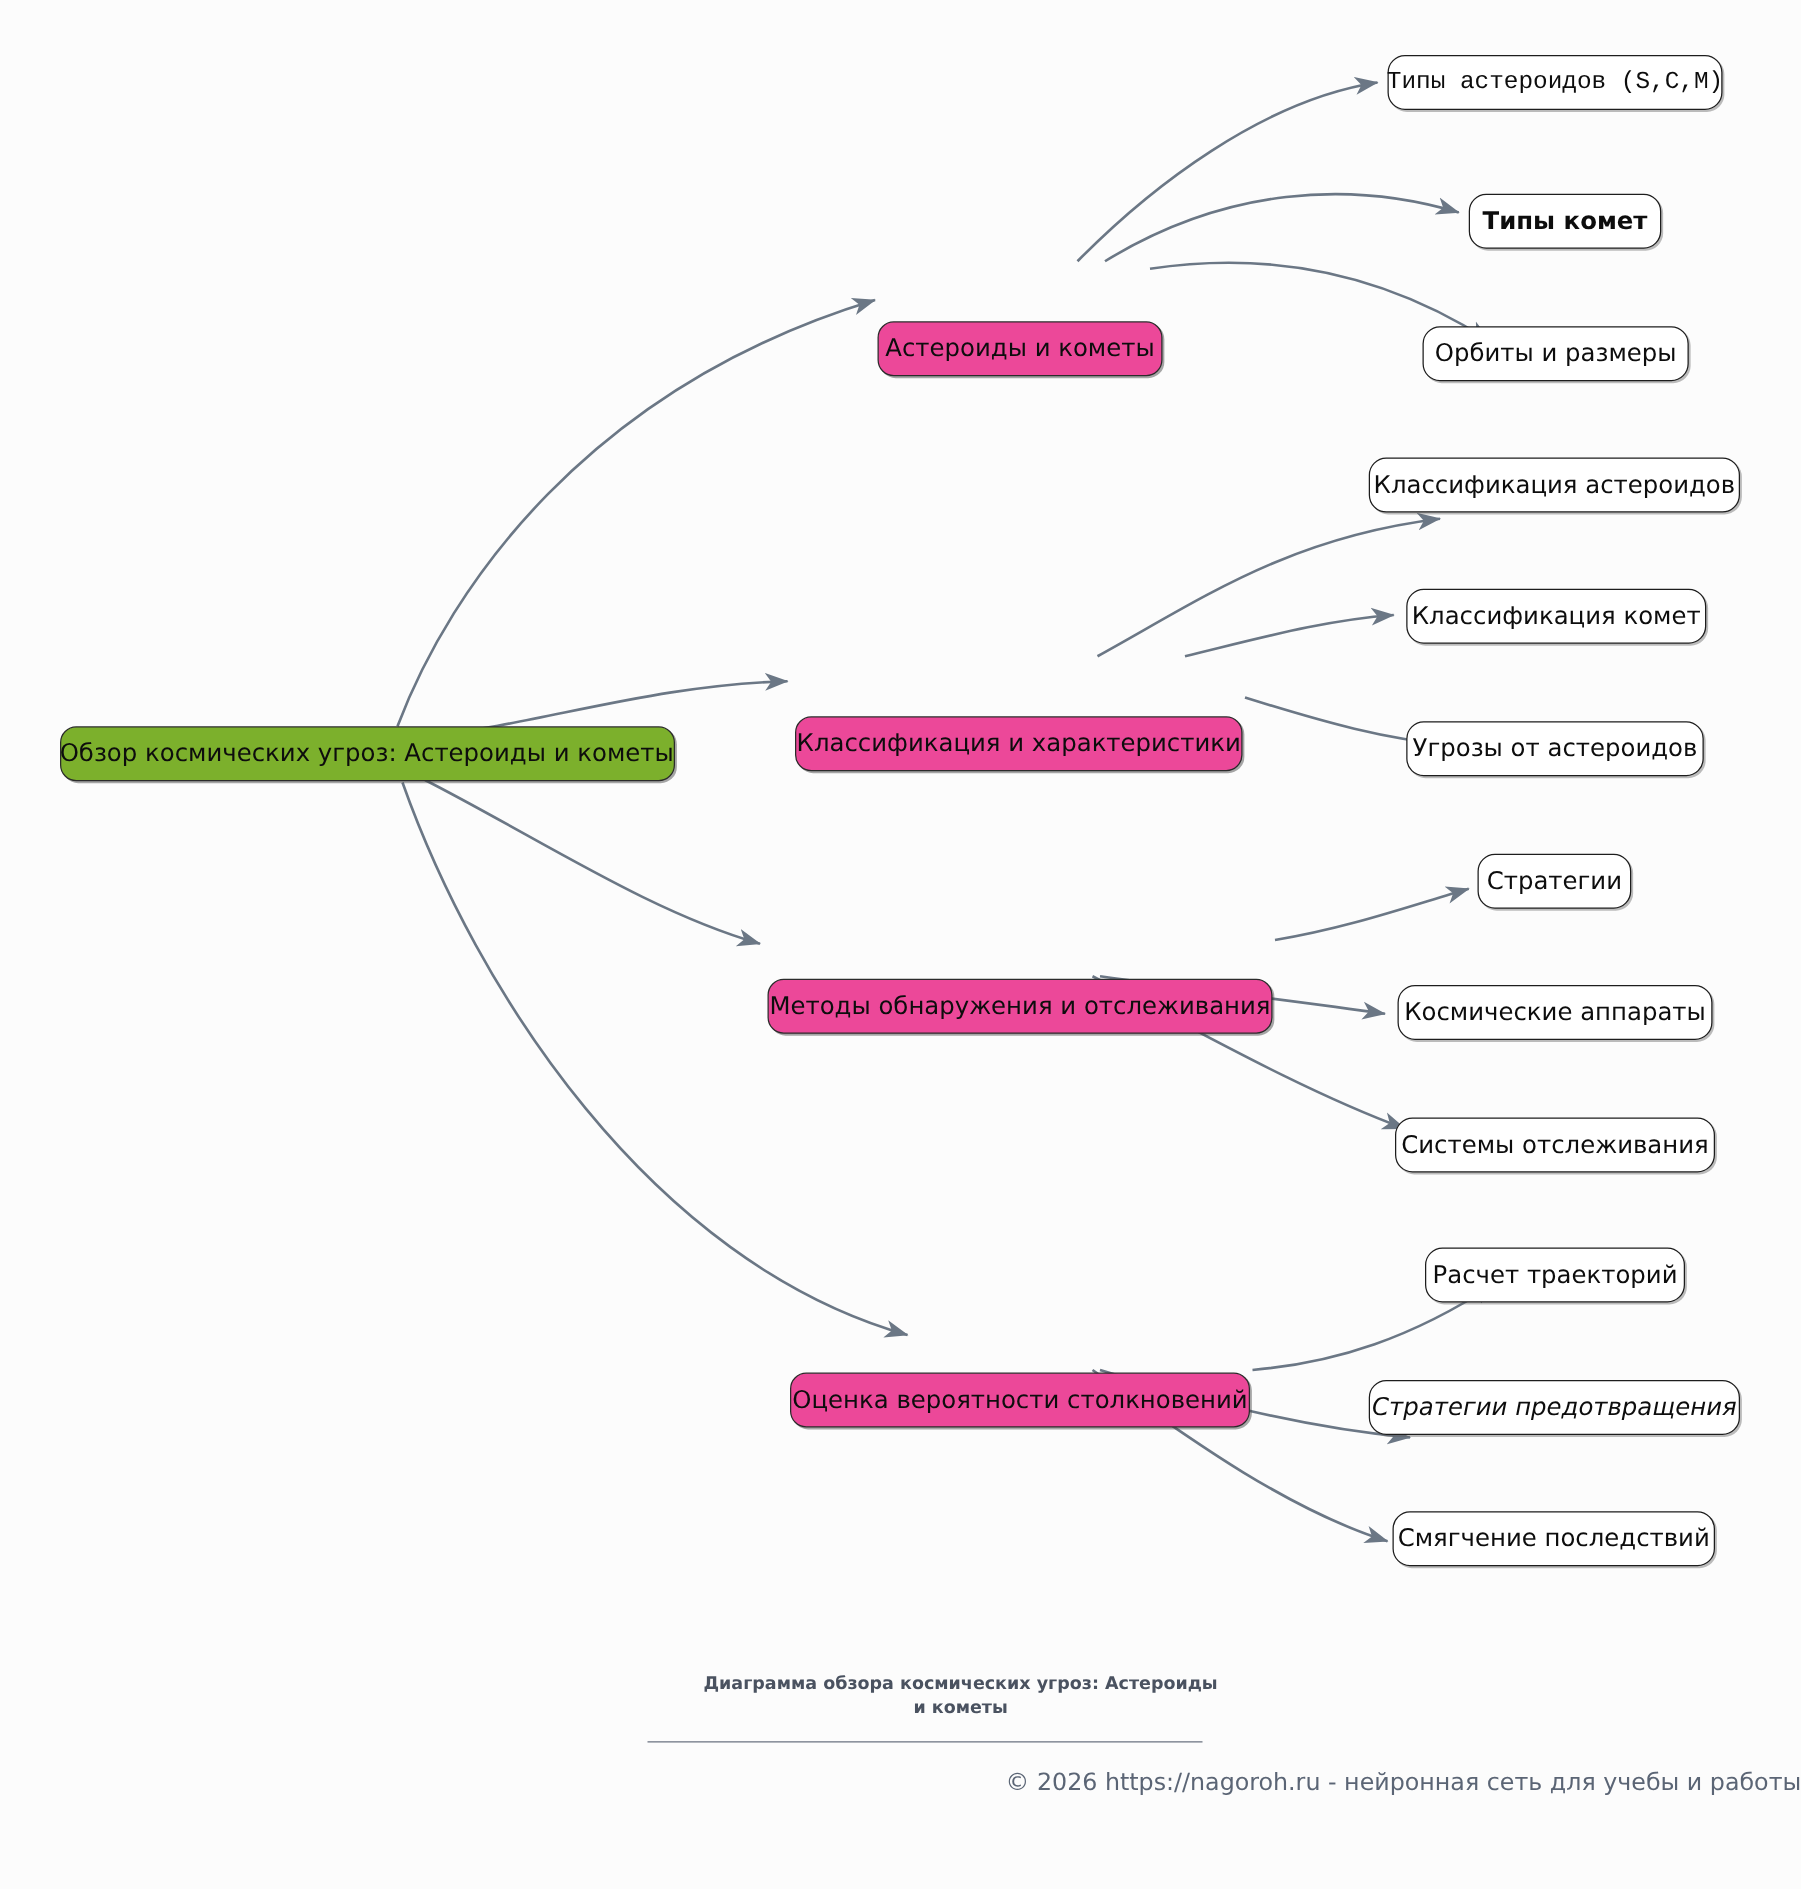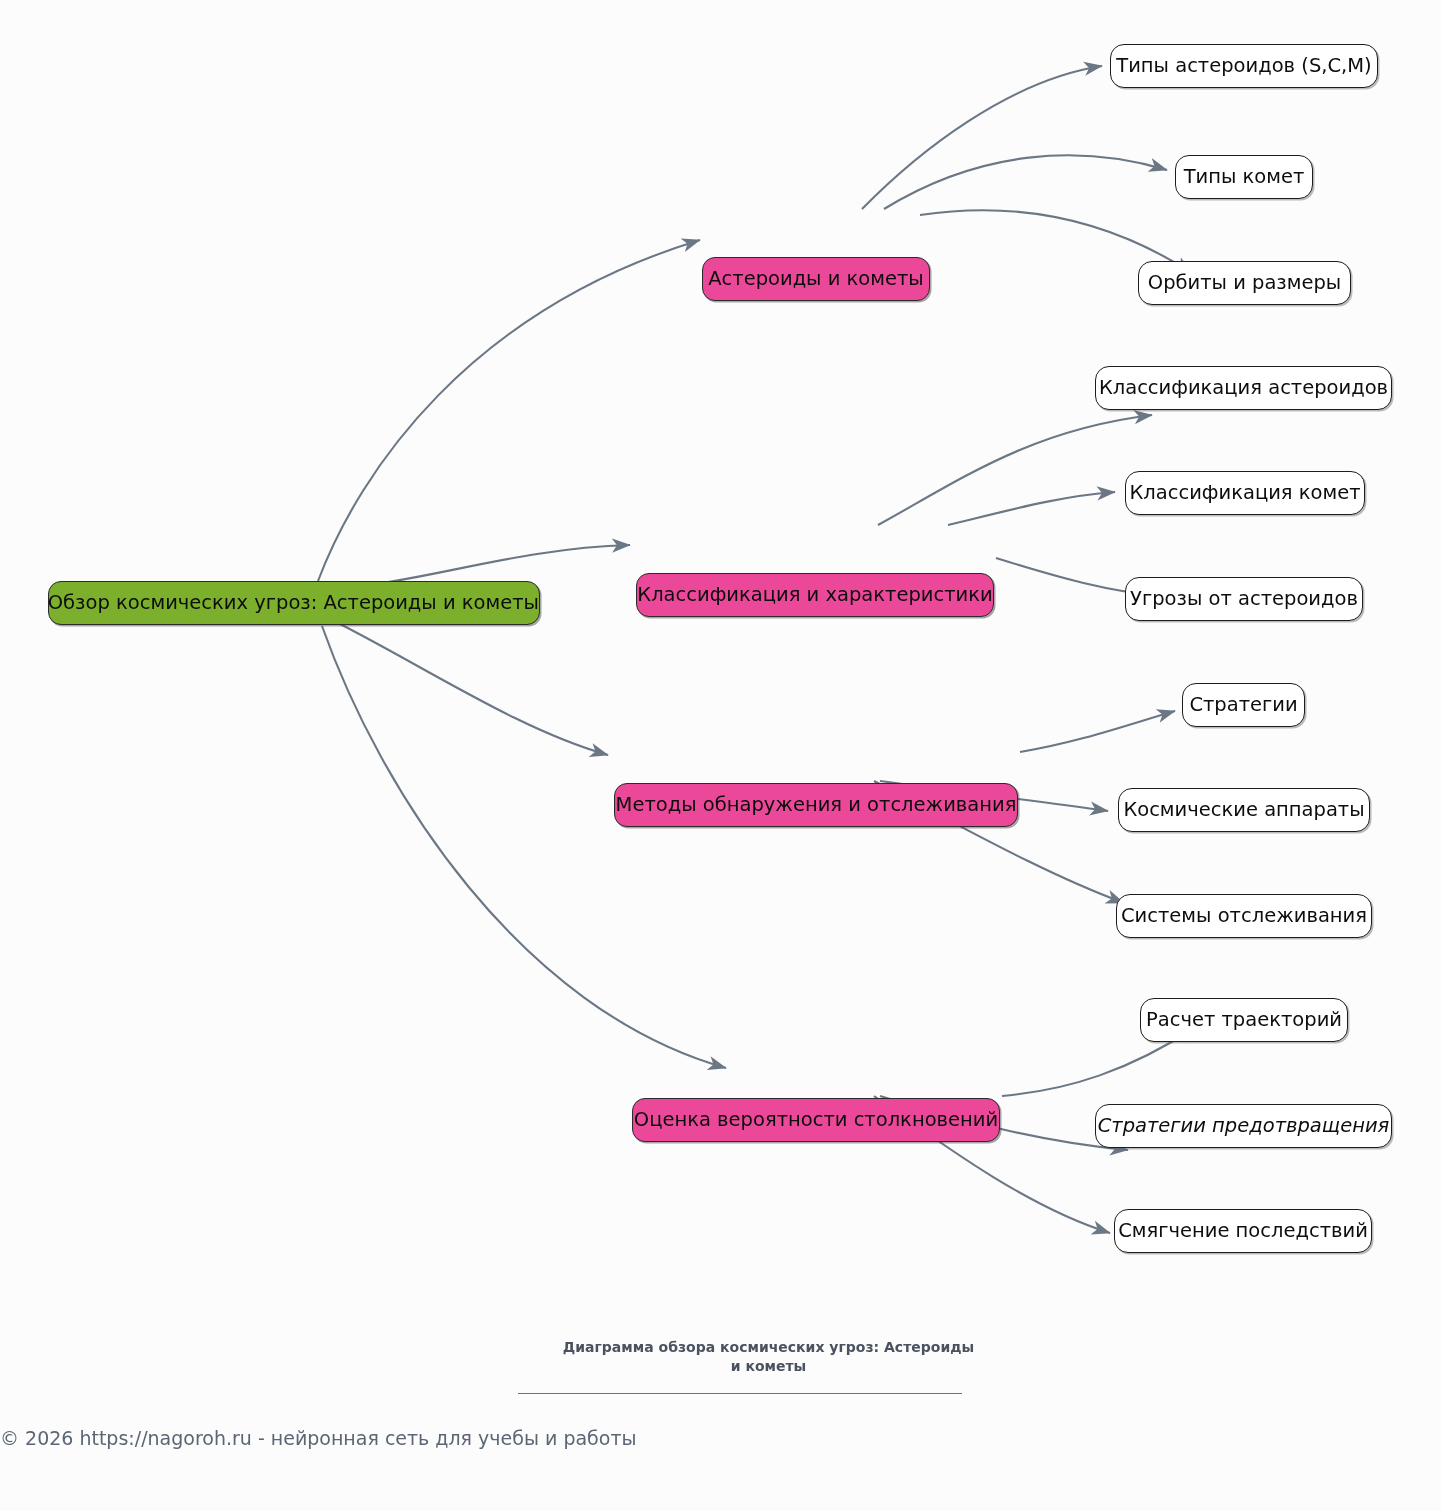--- a/index.html
+++ b/index.html
@@ -86,24 +86,23 @@
     top: 1393px;
     width: 444px;
     height: 1px;
     background: #6a7280;
   }
   #footer-copyright {
     position: absolute;
     left: 0;
     top: 1415px;
     width: 1441px;
-    text-align: left;
+    text-align: right;
     font-size: 19px;
     color: #5b6575;
-    margin-top: 12px;
   }
 </style>
 </head>
 <body>
 
 <div id="canvas">
 
   <svg id="edges" viewBox="0 0 1441 1511">
     <defs>
       <marker id="arrow" markerWidth="10" markerHeight="8" refX="8.6" refY="4" orient="auto" markerUnits="strokeWidth">
@@ -135,24 +134,24 @@
     </g>
   </svg>
 
   <div class="node root" style="left:48px; top:581px; width:492px; height:44px;">
     <span class="node-label">Обзор космических угроз: Астероиды и кометы</span>
   </div>
 
   <div class="node branch" style="left:702px; top:209px; width:228px; height:44px;">
     <span class="node-label">Астероиды и кометы</span>
   </div>
-  <div class="node leaf" style="left:1110px; top:44px; width:268px; height:44px;">
+  <div class="node leaf" style="left:1110px; top:44px; width:268px; height:44px;font-family:Liberation Mono, monospace;">
     <span class="node-label">Типы астероидов (S,C,M)</span>
   </div>
-  <div class="node leaf" style="left:1175px; top:155px; width:138px; height:44px;">
+  <div class="node leaf" style="left:1175px; top:155px; width:154px; height:44px;font-weight:bold;">
     <span class="node-label">Типы комет</span>
   </div>
   <div class="node leaf" style="left:1138px; top:261px; width:213px; height:44px;">
     <span class="node-label">Орбиты и размеры</span>
   </div>
 
   <div class="node branch" style="left:636px; top:525px; width:358px; height:44px;">
     <span class="node-label">Классификация и характеристики</span>
   </div>
   <div class="node leaf" style="left:1095px; top:366px; width:297px; height:44px;">

